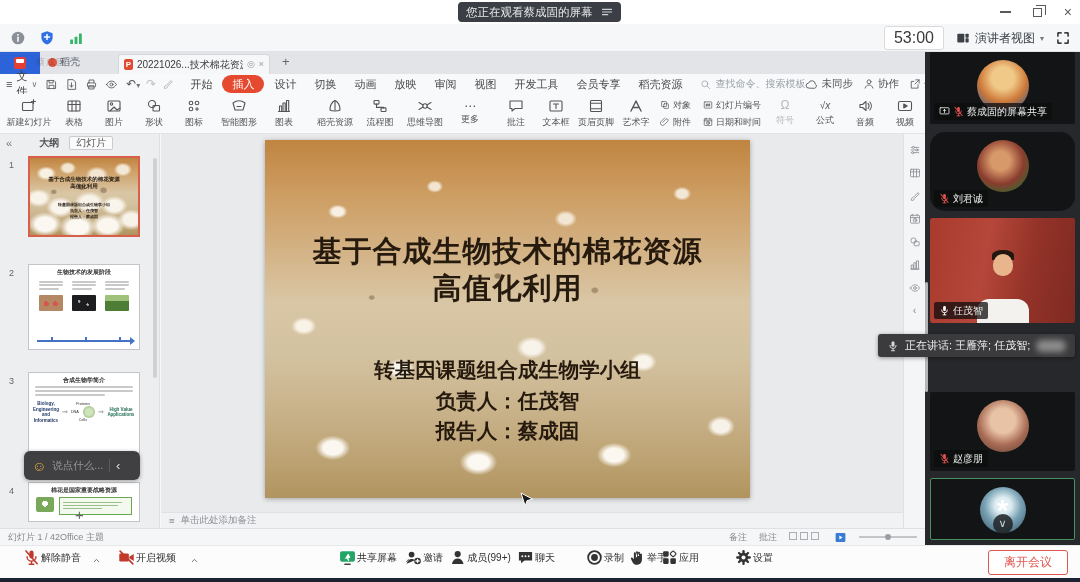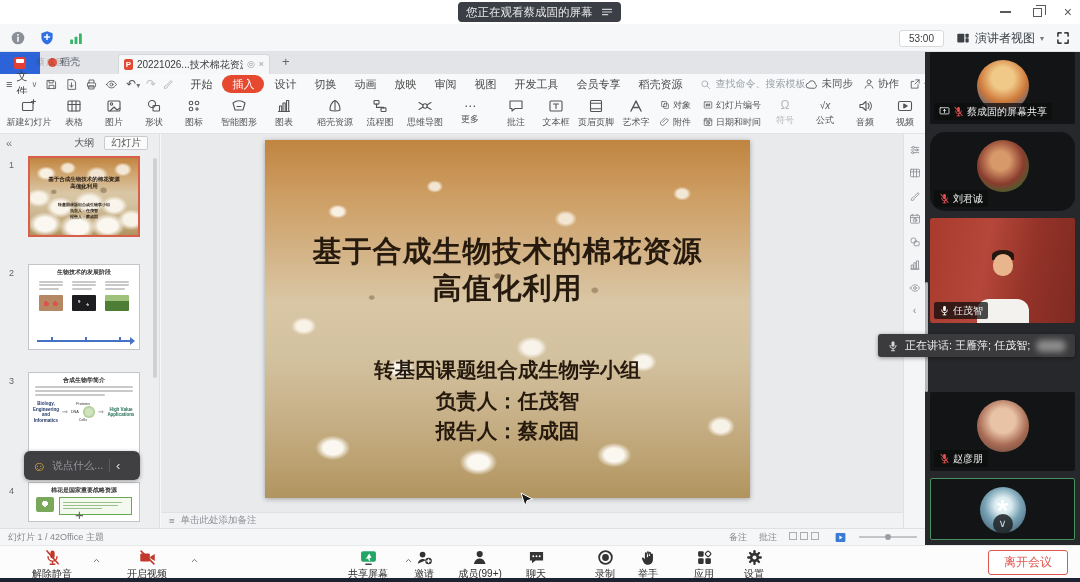--- a/index.html
+++ b/index.html
@@ -12,21 +12,21 @@
   .watch-badge{position:absolute;left:458px;top:2px;height:20px;background:#3b3e44;border-radius:4px;
     display:flex;align-items:center;gap:8px;padding:0 8px;color:#e8e9ea;font-size:11.5px;}
   .winctl{position:absolute;right:8px;top:0;height:24px;display:flex;align-items:center;gap:22px;color:#5a5a5a;}
   .winmin{width:11px;height:1.5px;background:#5a5a5a;display:inline-block;}
   .winrestore{width:9px;height:9px;border:1.2px solid #5a5a5a;position:relative;display:inline-block;}
   .winrestore:before{content:"";position:absolute;left:2px;top:-4px;width:9px;height:9px;border:1.2px solid #5a5a5a;border-left:none;border-bottom:none;}
   .winclose{font-size:14px;color:#5a5a5a;line-height:1;}
   .tb2{position:absolute;left:0;top:24px;width:1080px;height:28px;background:#f6f7f8;border-bottom:1px solid #e2e3e5;}
   .tb2-left{position:absolute;left:10px;top:0;height:28px;display:flex;align-items:center;gap:13px;}
   .tb2-right{position:absolute;right:10px;top:0;height:28px;display:flex;align-items:center;gap:12px;}
-  .timerbox{border:1px solid #d8d9db;background:#fff;border-radius:3px;padding:2px 9px;font-size:10px;color:#3a3a3a;}
+  .timerbox{border:1px solid #d8d9db;background:#fff;border-radius:3px;padding:2px 9px;font-size:16px;color:#3a3a3a;}
   .viewsel{display:flex;align-items:center;gap:5px;font-size:12px;color:#3a3f46;}
   .carettxt{font-size:8px;color:#777;}
   
   .wps{position:absolute;left:0;top:52px;width:925px;height:493px;background:#f7f8fa;}
   .tabbar{position:absolute;left:0;top:0;width:925px;height:22px;background:#e2e4e8;display:flex;align-items:flex-end;}
   .homebtn{position:absolute;left:0;top:0;width:40px;height:22px;background:#2d63d8;display:flex;align-items:center;justify-content:center;}
   .wpsflag{width:12px;height:12px;background:#e33e34;border-radius:2px;position:relative;}
   .wpsflag:before{content:"";position:absolute;left:2px;top:2px;width:8px;height:4px;background:#fff;border-radius:1px;}
   .docerbtn{position:absolute;left:48px;top:3px;display:flex;align-items:center;gap:3px;font-size:10px;color:#5a5e66;}
   .docerdot{width:9px;height:9px;border-radius:50%;background:#e3553e;}
@@ -135,21 +135,21 @@
   .blurblob{width:30px;height:12px;background:#8d8d8d;border-radius:6px;filter:blur(3px);}
   .chatbar{position:absolute;left:24px;top:451px;width:116px;height:29px;background:rgba(40,40,42,.88);border-radius:6px;z-index:40;
     display:flex;align-items:center;gap:6px;padding:0 8px;box-shadow:0 1px 4px rgba(0,0,0,.35);}
   .smiley{color:#f2b63c;font-size:14px;line-height:1;}
   .chattext{color:#95979b;font-size:10.5px;white-space:nowrap;}
   .chatdiv{width:1px;height:13px;background:#5a5a5c;}
   .chatchev{color:#d8d8d8;font-size:13px;line-height:1;}
   .cursor{position:absolute;left:520px;top:492px;z-index:60;}
   
   .btoolbar{position:absolute;left:0;top:545px;width:1080px;height:33px;background:#fcfcfd;border-top:1px solid #e7e8ea;}
-  .btn-item{position:absolute;top:3px;display:flex;flex-direction:column;align-items:center;gap:1px;transform:translateX(-50%);}
+  .btn-item{position:absolute;top:3px;display:flex;flex-direction:row;align-items:center;gap:1px;transform:translateX(-50%);}
   .btn-item .lbl{font-size:10px;color:#2e2e2e;white-space:nowrap;}
   .bcaret{position:absolute;top:10px;color:#666;}
   .redic{color:#c0392b;}
   .darkic{color:#333;}
   .leavebtn{position:absolute;right:12px;top:4px;height:25px;padding:0 15px;background:#fff;border:1px solid #e0574f;
     border-radius:3px;color:#e0574f;font-size:12px;display:flex;align-items:center;}
   .taskstrip{position:absolute;left:0;top:578px;width:1080px;height:4px;background:#1d2330;}
 </style>
 </head>
 <body>
@@ -645,21 +645,21 @@
           </span>
           <span>动作</span>
         </div>
     </div>
 
     <div class="workspace">
 
       <div class="panel">
         <div class="phead">
           <span style="margin-left:6px;font-size:11px;color:#777;">«</span>
-          <span style="margin-left:62px;">大纲</span>
+          <span style="margin-left:27px;font-weight:bold;">大纲</span>
           <span class="ptab-box" style="margin-left:10px;">
               <span>幻灯片</span>
             </span>
         </div>
 
         <span class="tnum" style="top:26px;">1</span>
         <div class="thumb sel cotton" style="top:22px;height:81px;">
           <div class="minislide1">
             <div class="mini-title" style="top:18px;font-size:5.5px;line-height:1.3;">
               <div>基于合成生物技术的棉花资源</div>
@@ -1066,21 +1066,21 @@
     <div class="btn-item" style="left:648px;">
       <span class="ic darkic">
           <svg viewBox="0 0 16 16" width="17" height="17" style="display:block">
             <g fill="none" stroke="currentColor" stroke-width="1.1" stroke-linecap="round" stroke-linejoin="round">
               <path d="M4.6 9.6V4.1a.95.95 0 011.9 0v4.2m0-5.2a.95.95 0 011.9 0v4.9m0-4.4a.95.95 0 011.9 0v4.7m0-3.2a.95.95 0 011.9 0v4.5c0 3.1-1.9 5.2-4.8 5.2-2.1 0-3.3-.9-4.3-2.9L1.9 9.3c-.5-.9.6-1.8 1.4-1.1l1.3 1.4z" fill="currentColor" stroke="none"></path>
             </g>
           </svg>
         </span>
       <span class="lbl">举手</span>
     </div>
-    <div class="btn-item" style="left:704px;align-items:center;">
+    <div class="btn-item" style="left:680px;align-items:center;">
       <span class="ic darkic">
           <svg viewBox="0 0 16 16" width="17" height="17" style="display:block">
             <g fill="none" stroke="currentColor" stroke-width="1.1" stroke-linecap="round" stroke-linejoin="round">
               <g fill="currentColor" stroke="none">
                 <rect x="2" y="2" width="5.2" height="5.2" rx="1"></rect>
                 <rect x="2" y="8.8" width="5.2" height="5.2" rx="1"></rect>
                 <rect x="8.8" y="8.8" width="5.2" height="5.2" rx="1"></rect>
               </g>
               <rect x="9.3" y="2.5" width="4.2" height="4.2" rx=".9" transform="rotate(45 11.4 4.6)"></rect>
             </g>

